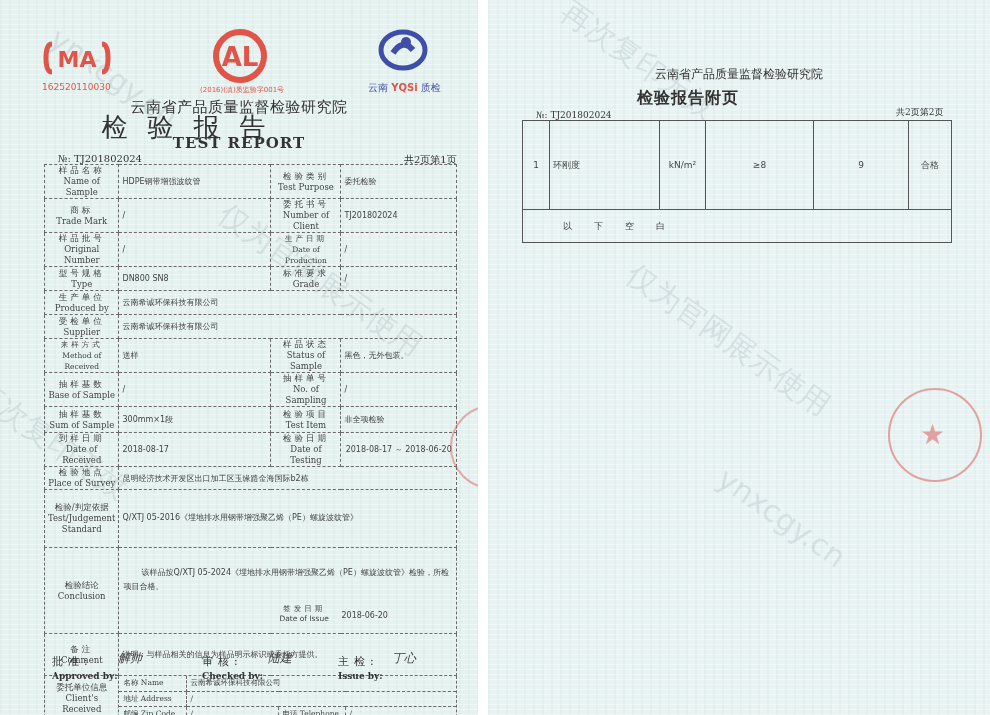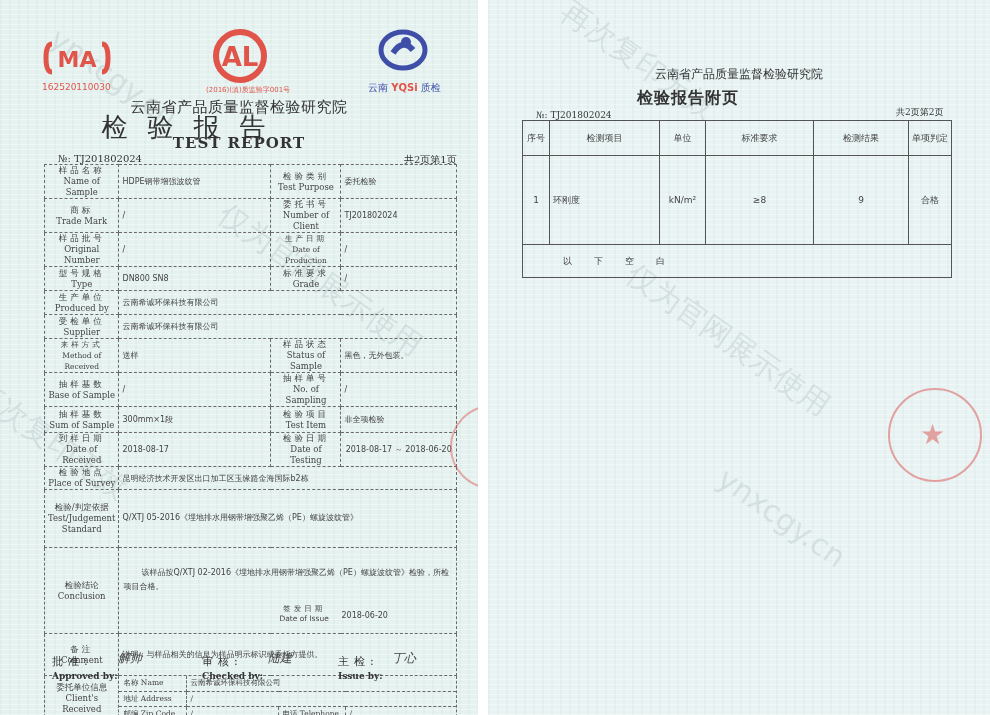--- a/index.html
+++ b/index.html
@@ -78,21 +78,21 @@
     <path d="M10 6 Q4 6 4 20 Q4 34 10 34" fill="none" stroke="#e0544a" stroke-width="5"></path>
     <path d="M60 6 Q66 6 66 20 Q66 34 60 34" fill="none" stroke="#e0544a" stroke-width="5"></path>
     <text x="35" y="29" text-anchor="middle" font-family="DejaVu Sans, sans-serif" font-weight="bold" font-size="22" fill="#e0544a">MA</text>
   </svg>
   <div class="logo-cap red" style="left:42px; top:82px;">162520110030</div>
 
   <svg class="logo-cal" viewBox="0 0 60 56">
     <circle cx="30" cy="28" r="24" fill="none" stroke="#e0544a" stroke-width="6"></circle>
     <text x="30" y="38" text-anchor="middle" font-family="DejaVu Sans, sans-serif" font-weight="bold" font-size="26" fill="#e0544a">AL</text>
   </svg>
-  <div class="logo-cap red" style="left:200px; top:85px; font-size:7px;margin-left:6px;">(2016)(滇)质监验字001号</div>
+  <div class="logo-cap red" style="left:200px; top:85px; font-size:7px;">(2016)(滇)质监验字001号</div>
 
   <svg class="logo-qs" viewBox="0 0 50 45">
     <ellipse cx="25" cy="22" rx="22" ry="18" fill="none" stroke="#3f4fa8" stroke-width="5"></ellipse>
     <path d="M15 25 Q25 10 35 22" fill="none" stroke="#3f4fa8" stroke-width="6"></path>
     <circle cx="28" cy="14" r="5" fill="#3f4fa8"></circle>
   </svg>
   <div class="logo-cap blue" style="left:368px; top:81px; font-size:10px;">
     <span>云南</span>
     <span class="red" style="font-weight:bold;">YQSi</span>
     <span>质检</span>
@@ -246,21 +246,21 @@
           </td>
       <td class="val" colspan="3" style="vertical-align:top; padding-top:22px;">Q/XTJ 05-2016《埋地排水用钢带增强聚乙烯（PE）螺旋波纹管》</td>
     </tr>
 
     <tr style="height:86px">
       <td class="lbl">
             <span>检验结论</span>
             <span>Conclusion</span>
           </td>
       <td class="val" colspan="3" style="position:relative; vertical-align:top; padding:18px 4px 0 4px; line-height:14px;">
-        <div style="text-indent:18px;">该样品按Q/XTJ 02-2016《埋地排水用钢带增强聚乙烯（PE）螺旋波纹管》检验，所检项目合格。</div>
+        <div style="text-indent:18px;">该样品按Q/XTJ 05-2024《埋地排水用钢带增强聚乙烯（PE）螺旋波纹管》检验，所检项目合格。</div>
         <div style="position:absolute; left:160px; top:56px; text-align:center; font-size:7.5px; line-height:10px;">
           <span style="display:block; letter-spacing:3px;">签发日期</span>
           <span style="display:block;">Date of Issue</span>
         </div>
         <div style="position:absolute; left:222px; top:61px;">2018-06-20</div>
       </td>
     </tr>
 
     <tr style="height:42px">
       <td class="lbl">
@@ -337,28 +337,20 @@
   <table class="attach">
     <colgroup>
       <col style="width:27px">
         <col style="width:110px">
         <col style="width:46px">
       <col style="width:108px">
         <col style="width:95px">
         <col>
     </colgroup>
     <tbody>
-        <tr class="head">
-      <td>序号</td>
-      <td>检测项目</td>
-      <td>单位</td>
-      <td>标准要求</td>
-      <td>检测结果</td>
-      <td>单项判定</td>
-    </tr>
     <tr class="row">
       <td>1</td>
       <td style="text-align:left; padding-left:3px;">环刚度</td>
       <td>kN/m²</td>
       <td>≥8</td>
       <td>9</td>
       <td>合格</td>
     </tr>
     <tr class="blank">
       <td colspan="6">以下空白</td>

